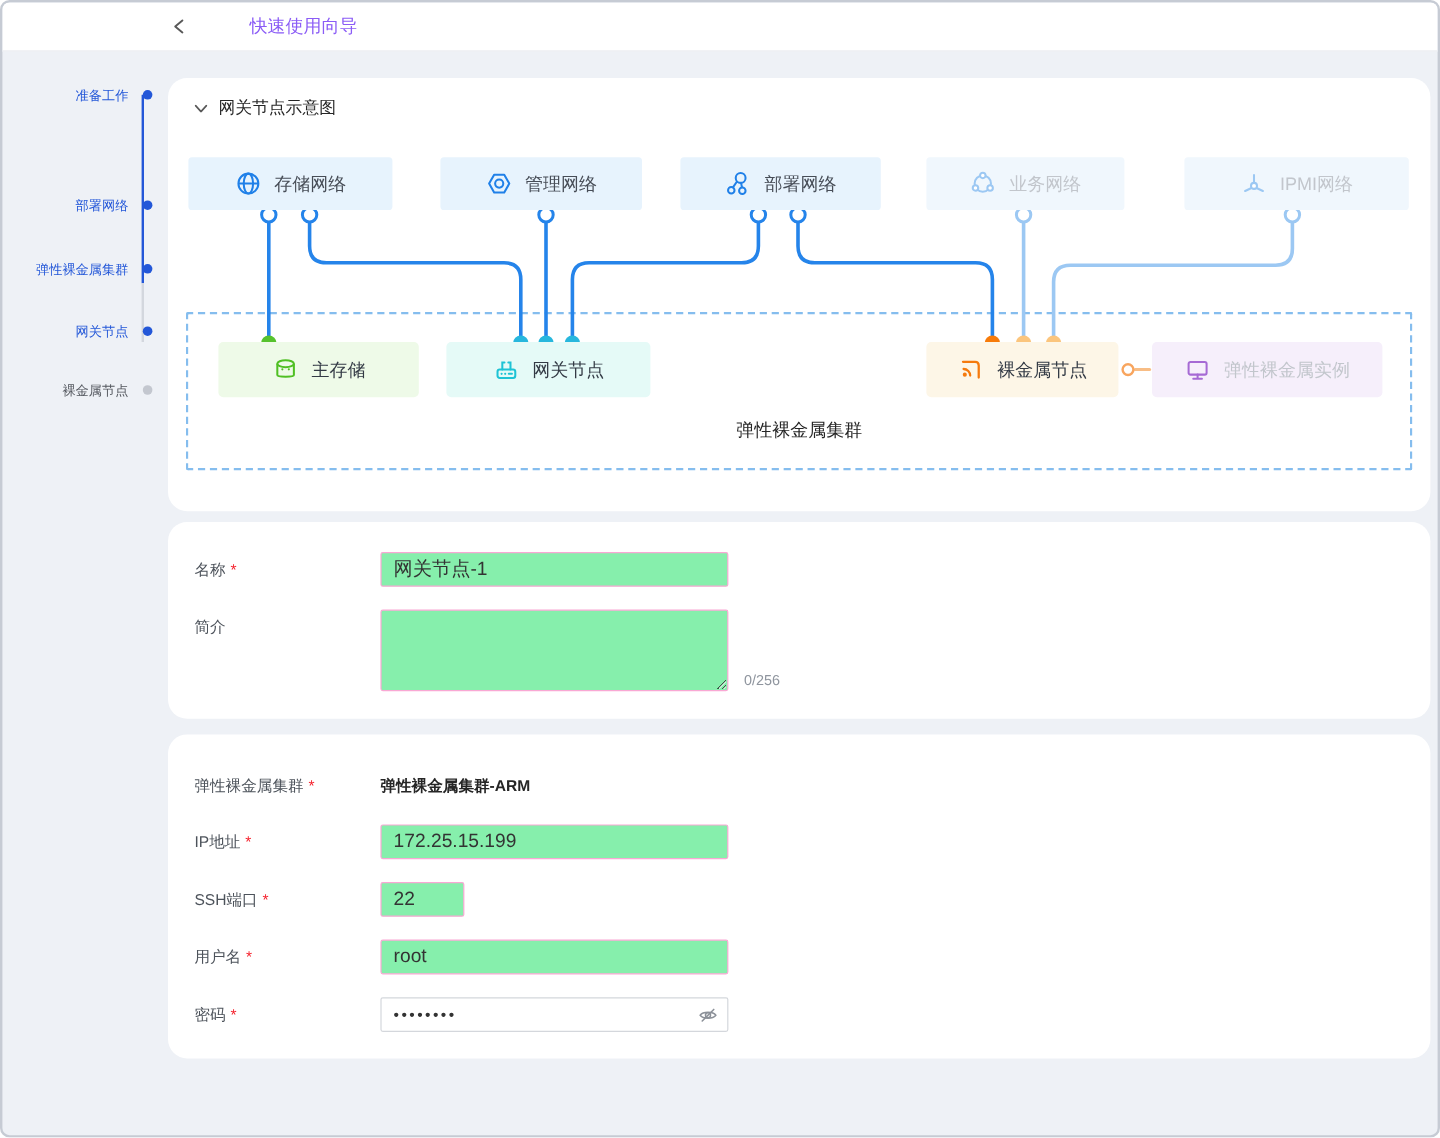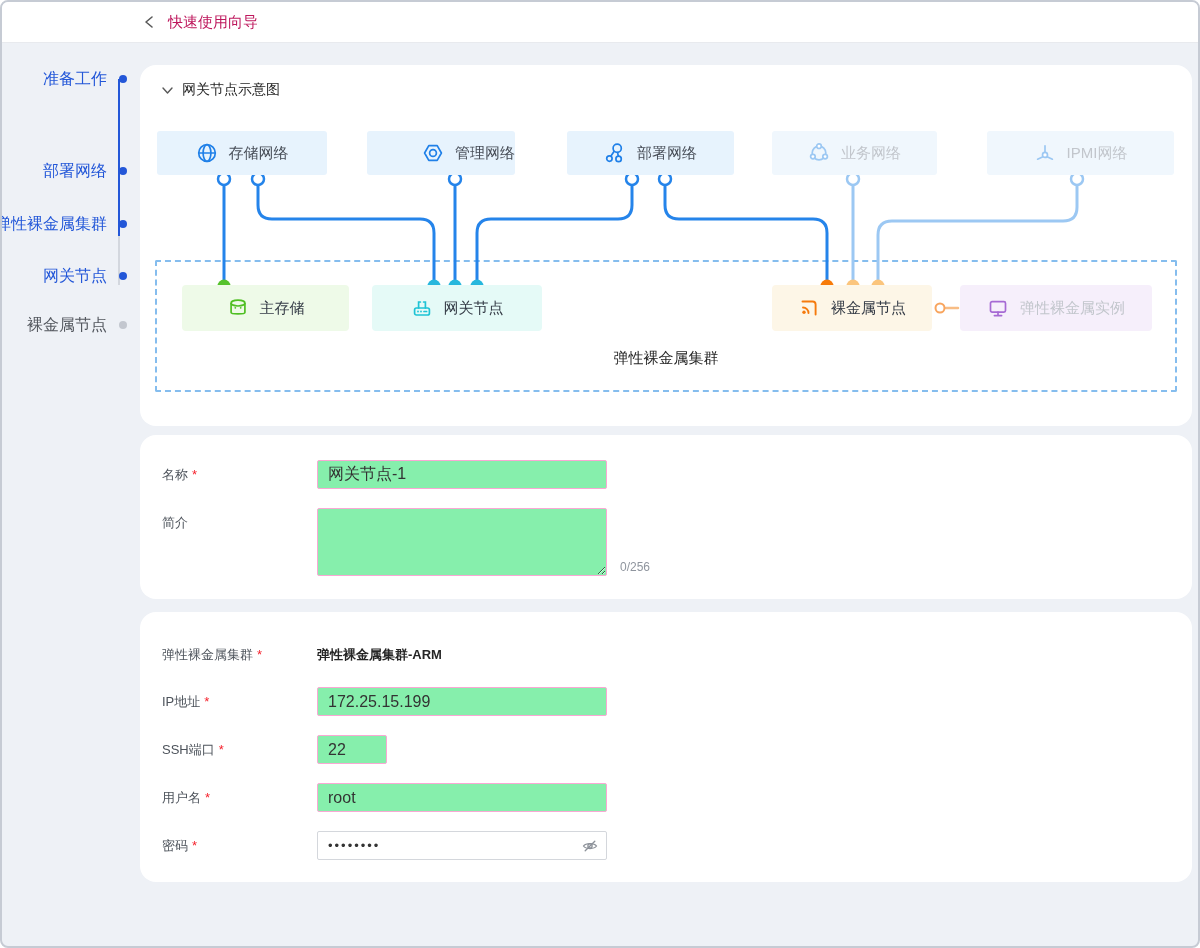--- a/index.html
+++ b/index.html
@@ -3,29 +3,29 @@
 <meta charset="utf-8">
 <style>
   * { margin:0; padding:0; box-sizing:border-box; }
   html,body { background:#fff; }
   body { font-family:"Liberation Sans","DejaVu Sans",sans-serif; }
   .viewport { position:relative; width:1200px; height:948px; border:2px solid #c6cbd4; border-radius:8px; overflow:hidden; background:#eef1f6; }
 
   
   .hdr { position:absolute; top:0; left:0; right:0; height:41px; background:#fff; border-bottom:1px solid #e8eaee; display:flex; align-items:center; padding-left:138px; z-index:5; }
   .back { display:inline-flex; width:18px; height:18px; align-items:center; justify-content:center; cursor:pointer; margin-right:10px; }
-  .hdr h1 { font-size:15px; font-weight:500; color:#be185d; }
+  .hdr h1 { font-size:15px; font-weight:500; color:#8b5cf6;margin-left:40px; }
 
   
   .steps { position:absolute; left:0; top:41px; width:138px; height:300px; }
   .step-line { position:absolute; left:116px; width:2px; }
   .step-line.blue { top:36px; height:157px; background:#2357d8; }
   .step-line.gray { top:193px; height:49px; background:#d3d7de; }
   .step { position:absolute; right:33px; height:16px; display:flex; align-items:center; cursor:pointer; }
-  .step .lbl { font-size:16px; white-space:nowrap; }
+  .step .lbl { font-size:11px; white-space:nowrap; }
   .step.s-active .lbl { color:#2357d8; }
   .step.s-pending .lbl { color:#53575e; }
   .step .dot { position:absolute; right:-20px; width:8px; height:8px; border-radius:50%; }
   .step.s-active .dot { background:#2357d8; }
   .step.s-pending .dot { background:#c3c7cf; }
 
   
   .card { position:absolute; left:138px; width:1052px; background:#fff; border-radius:16px; }
   .card.diagram { top:63px; height:361px; }
   .card.form1 { top:433px; height:164px; }
@@ -38,21 +38,21 @@
   .cluster-label { position:absolute; left:15px; width:1022px; top:284px; text-align:center; font-size:15px; color:#262626; }
   svg.wires { position:absolute; left:0; top:0; pointer-events:none; }
 
   .netbox { position:absolute; top:66px; height:44px; border-radius:3px; display:flex; align-items:center; justify-content:center; gap:11px; }
   .netbox.on  { background:#e7f3fd; }
   .netbox.off { background:#f0f7fd; }
   .netbox .nlbl { font-size:15px; }
   .netbox.on  .nlbl { color:#474d57; }
   .netbox.off .nlbl { color:#c2c6cc; }
   .nb1 { left:17px;  width:170px; }
-  .nb2 { left:227px; width:148px;justify-content:flex-end; }
+  .nb2 { left:227px; width:168px; }
   .nb3 { left:427px; width:167px; }
   .nb4 { left:632px; width:165px; }
   .nb5 { left:847px; width:187px; }
 
   .nodebox { position:absolute; top:220px; height:46px; border-radius:4px; display:flex; align-items:center; justify-content:center; gap:11px; }
   .nodebox .nlbl { font-size:15px; font-weight:500; color:#333a45; }
   .kb1 { left:42px;  width:167px; background:#eefae8; }
   .kb2 { left:232px; width:170px; background:#e5faf7; }
   .kb3 { left:632px; width:160px; background:#fdf6e7; }
   .kb4 { left:820px; width:192px; background:#f6effb; }

